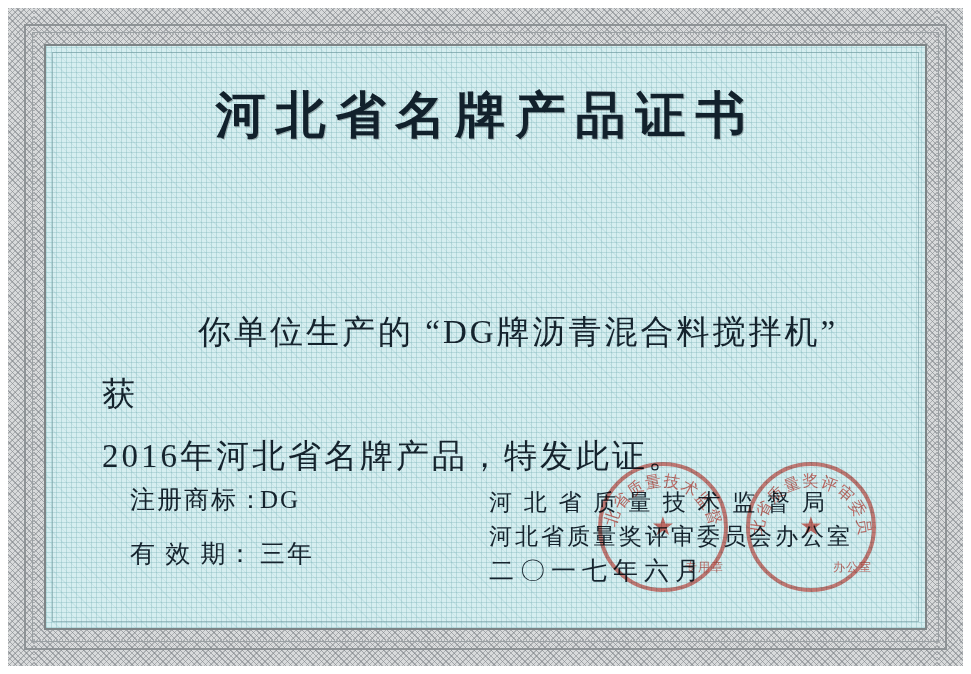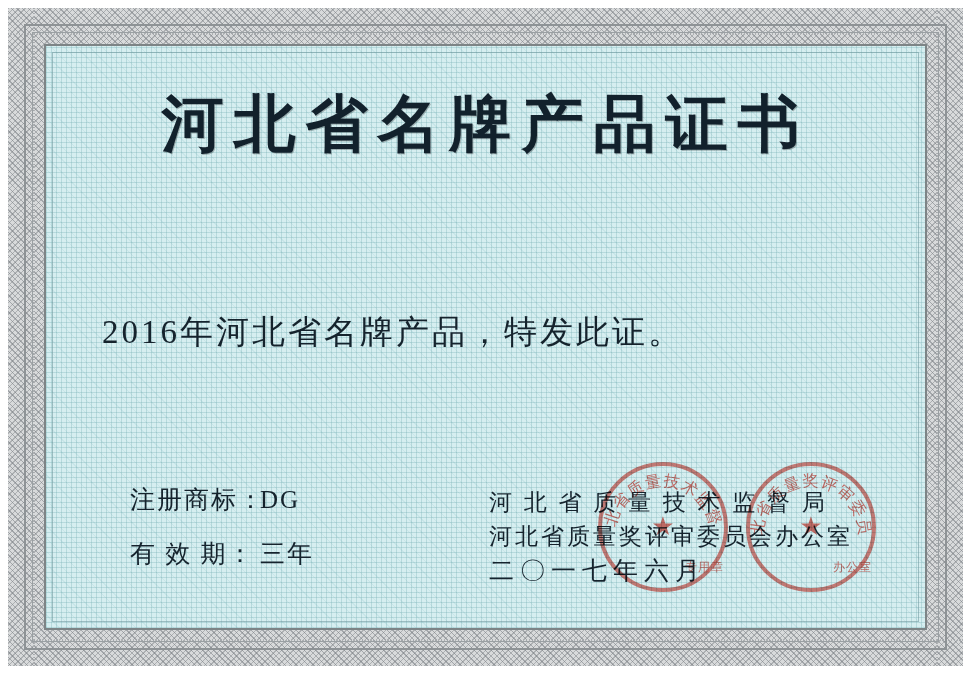--- a/index.html
+++ b/index.html
@@ -74,21 +74,21 @@
   }
 
   .title {
     position: absolute;
     left: 0;
     right: 0;
     top: 36px;
     text-align: center;
     font-family: "Liberation Serif", serif;
     font-weight: bold;
-    font-size: 62px;
+    font-size: 50px;
     letter-spacing: 10px;
     color: #12212c;
     text-shadow: 1px 1px 0 rgba(0,0,0,0.25);
   }
 
   .serial {
     position: absolute;
     right: 48px;
     top: 130px;
     font-family: "Liberation Serif", serif;
@@ -234,20 +234,21 @@
   <div class="border-outer"></div>
 
   <div class="field">
     <div class="field-inner-line"></div>
 
     <div class="title">河北省名牌产品证书</div>
 
 
 
     <div class="body-text">
+      <div class="body-line-1">你单位生产的 “DG牌沥青混合料搅拌机” 获</div>
       <div class="body-line-2">2016年河北省名牌产品，特发此证。</div>
     </div>
 
     <div class="details">
       <div class="detail-row">
         <span class="detail-label">注册商标：</span><span class="detail-value">DG</span>
       </div>
       <div class="detail-row">
         <span class="detail-label">有 效 期：</span><span class="detail-value">三年</span>
       </div>

